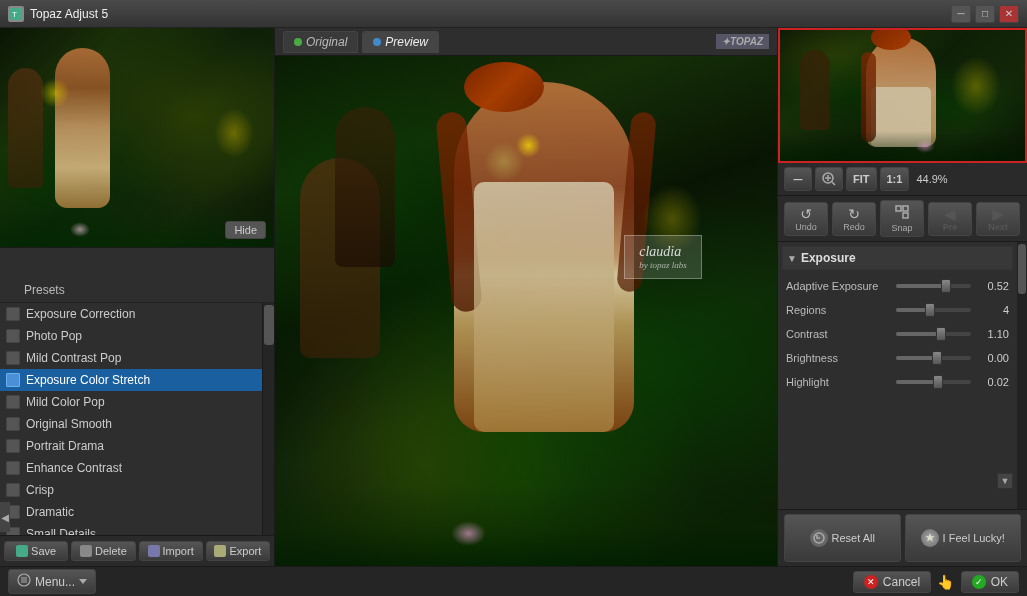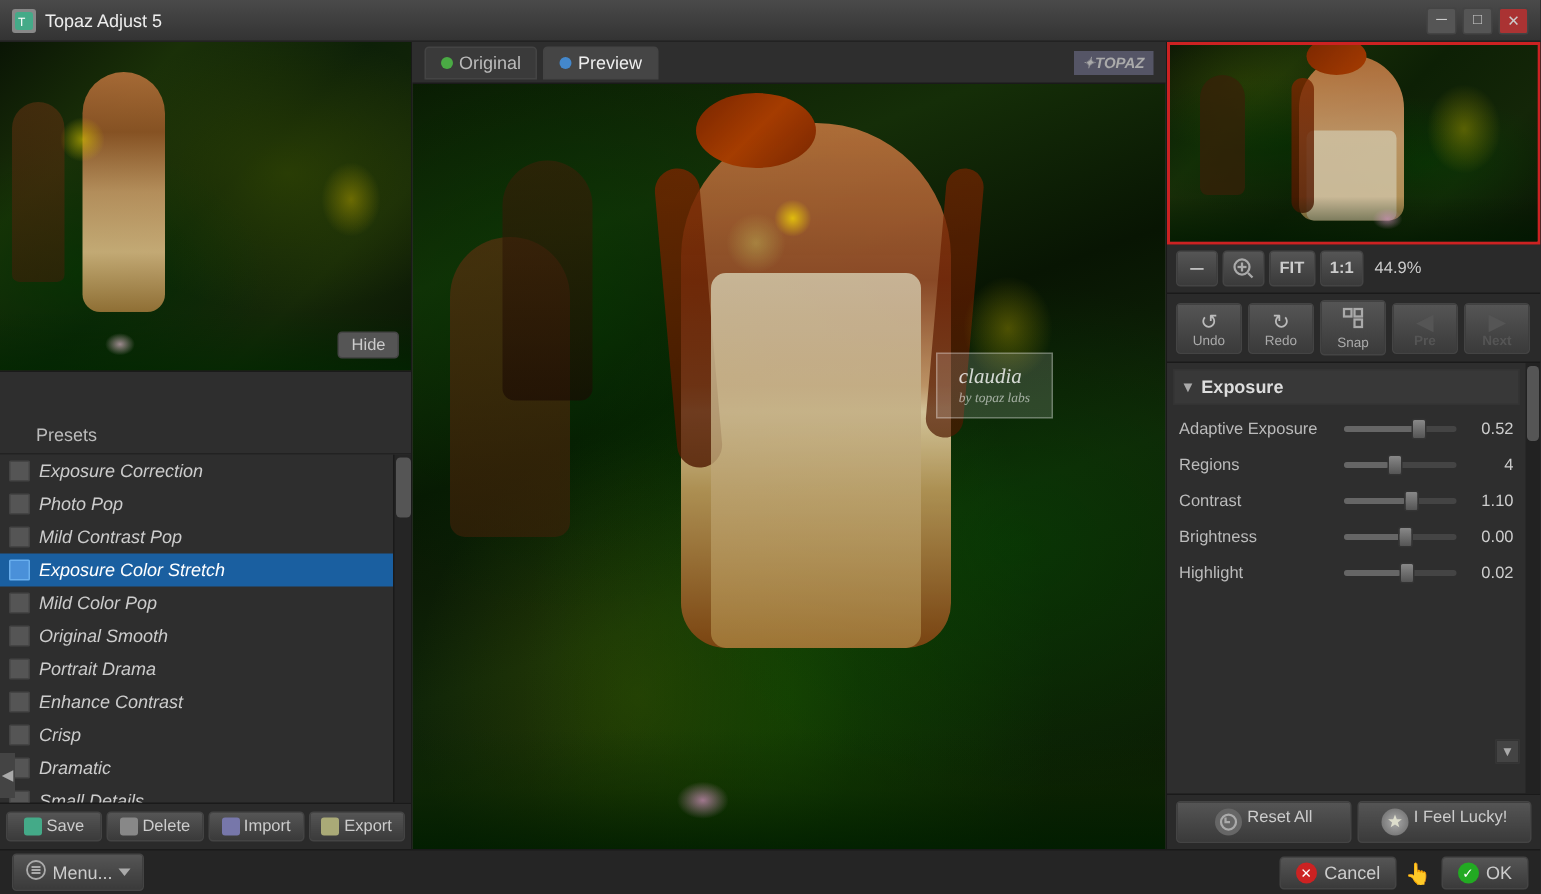--- a/index.html
+++ b/index.html
@@ -117,21 +117,20 @@
     #presets-label {
       padding: 5px 24px;
       font-size: 12px;
       color: #bbb;
       border-bottom: 1px solid #222;
     }
     #presets-list-container {
       flex: 1;
       overflow: hidden;
       position: relative;
-      font-style: italic;
     }
     #presets-scrollbar {
       position: absolute;
       right: 0; top: 0; bottom: 0;
       width: 12px;
       background: #252525;
       border-left: 1px solid #1a1a1a;
     }
     #presets-scrollbar-thumb {
       width: 10px;
@@ -215,20 +214,21 @@
     }
     .view-tab {
       display: flex; align-items: center; gap: 4px;
       padding: 3px 10px;
       background: #3a3a3a;
       border: 1px solid #444;
       color: #bbb;
       cursor: pointer;
       font-size: 12px;
       border-radius: 3px 3px 0 0;
+      font-style: italic;
     }
     .view-tab .tab-dot {
       width: 8px; height: 8px;
       border-radius: 50%;
     }
     .view-tab.active { background: #454545; color: #eee; }
     #center-image-area {
       flex: 1;
       position: relative;
       overflow: hidden;
@@ -494,22 +494,22 @@
     
     #bottom-actions {
       display: flex;
       padding: 4px 6px;
       gap: 4px;
       background: #2a2a2a;
       border-top: 1px solid #1a1a1a;
     }
     .bottom-act-btn {
       flex: 1;
-      display: flex; justify-content: center; gap: 4px;
-      padding: 4px;
+      display: flex; align-items: center; justify-content: center; gap: 4px;
+      padding: 14px;
       background: linear-gradient(to bottom, #555, #3a3a3a);
       border: 1px solid #444;
       border-radius: 3px;
       cursor: pointer;
       color: #ccc;
       font-size: 11px;
     }
     .bottom-act-icon {
       width: 18px; height: 18px;
       border-radius: 50%;

